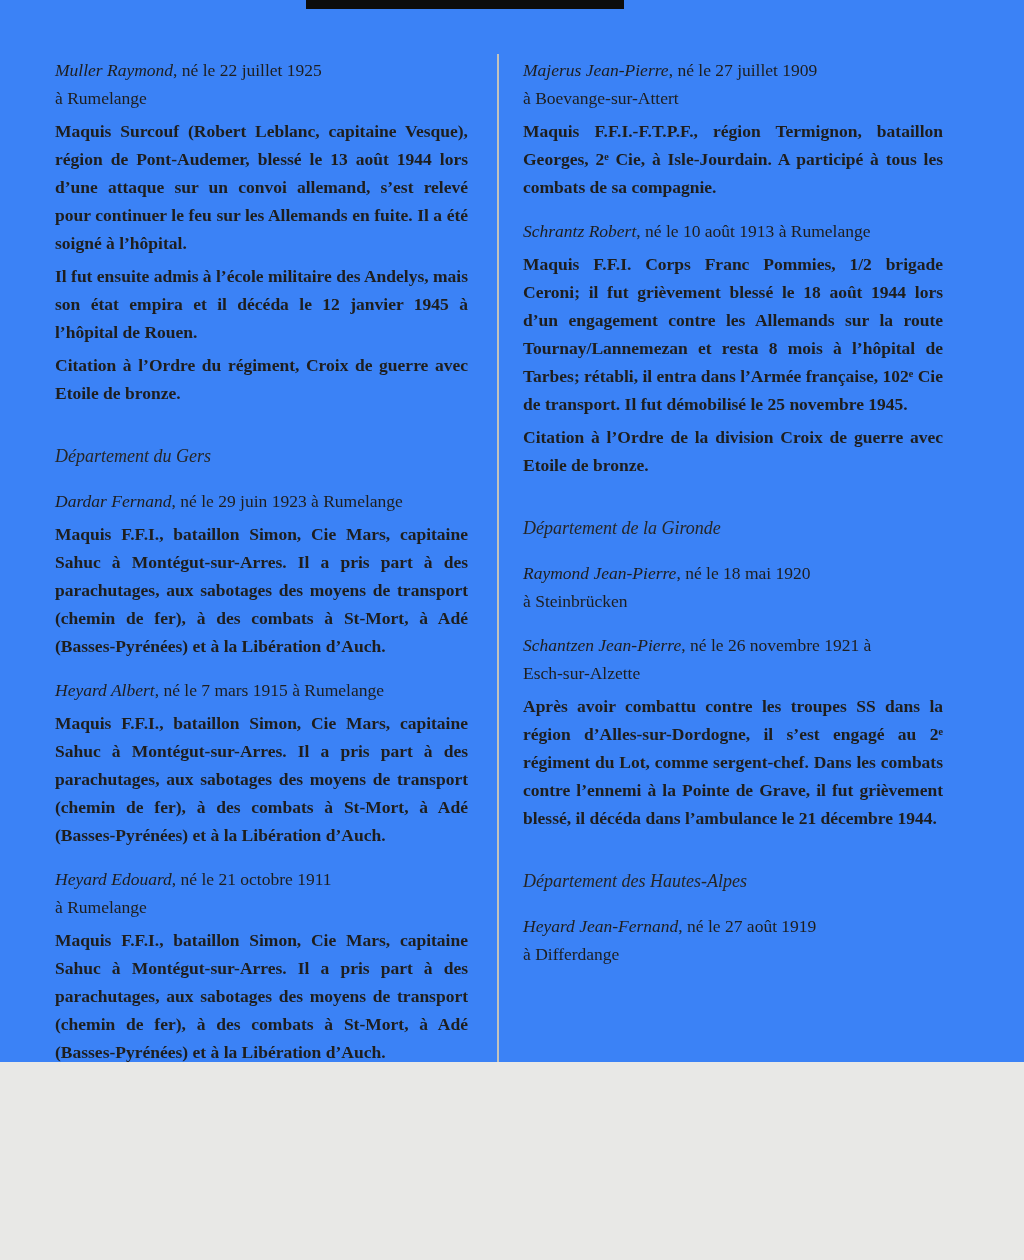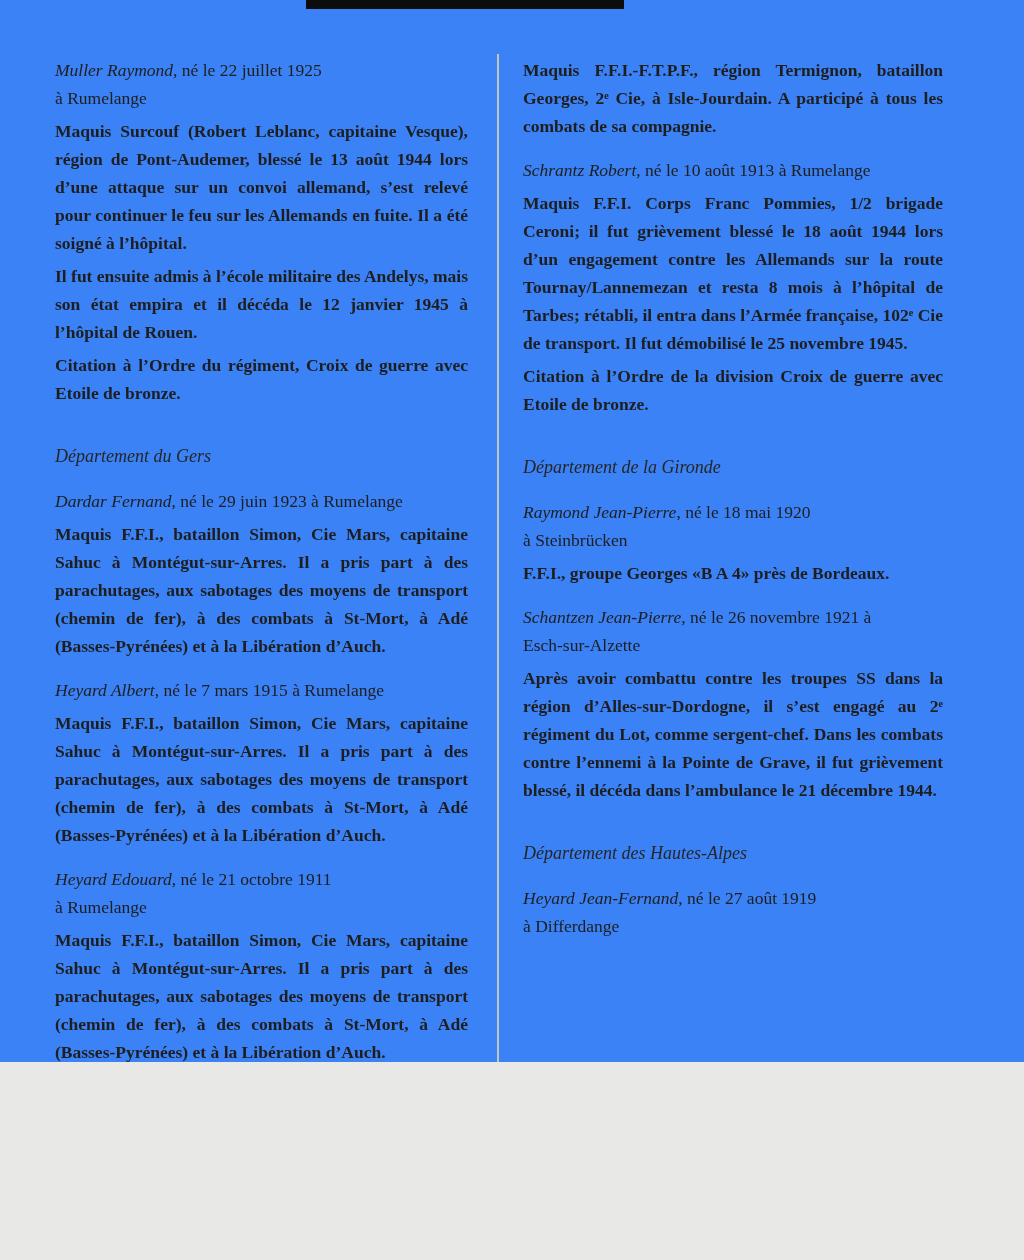--- a/index.html
+++ b/index.html
@@ -106,35 +106,38 @@
     <div class="entry-head">
       <span class="entry-name">Heyard Edouard</span><span>, né le 21 octobre 1911</span>
       <div>à Rumelange</div>
     </div>
     <p class="para">Maquis F.F.I., bataillon Simon, Cie Mars, capitaine Sahuc à Montégut-sur-Arres. Il a pris part à des parachutages, aux sabotages des moyens de transport (chemin de fer), à des combats à St-Mort, à Adé (Basses-Pyrénées) et à la Libération d’Auch.</p>
 
   </div>
 
   <div class="col col-right">
 
+    <div class="entry-head">
+      <span class="entry-name">Majerus Jean-Pierre</span><span>, né le 27 juillet 1909</span>
+      <div>à Boevange-sur-Attert</div>
+    </div>
     <p class="para">Maquis F.F.I.-F.T.P.F., région Termignon, bataillon Georges, 2ᵉ Cie, à Isle-Jourdain. A participé à tous les combats de sa compagnie.</p>
 
     <div class="entry-head">
       <span class="entry-name">Schrantz Robert</span><span>, né le 10 août 1913 à Rumelange</span>
     </div>
     <p class="para">Maquis F.F.I. Corps Franc Pommies, 1/2 brigade Ceroni; il fut grièvement blessé le 18 août 1944 lors d’un engagement contre les Allemands sur la route Tournay/Lannemezan et resta 8 mois à l’hôpital de Tarbes; rétabli, il entra dans l’Armée française, 102ᵉ Cie de transport. Il fut démobilisé le 25 novembre 1945.</p>
     <p class="para">Citation à l’Ordre de la division Croix de guerre avec Etoile de bronze.</p>
 
     <h2 class="section-heading">Département de la Gironde</h2>
 
     <div class="entry-head">
       <span class="entry-name">Raymond Jean-Pierre</span><span>, né le 18 mai 1920</span>
       <div>à Steinbrücken</div>
     </div>
-    <p class="para">F.F.I., groupe Georges «B A 4» près de Bordeaux.</p>
 
     <div class="entry-head">
       <span class="entry-name">Schantzen Jean-Pierre</span><span>, né le 26 novembre 1921 à</span>
       <div>Esch-sur-Alzette</div>
     </div>
     <p class="para">Après avoir combattu contre les troupes SS dans la région d’Alles-sur-Dordogne, il s’est engagé au 2ᵉ régiment du Lot, comme sergent-chef. Dans les combats contre l’ennemi à la Pointe de Grave, il fut grièvement blessé, il décéda dans l’ambulance le 21 décembre 1944.</p>
 
     <h2 class="section-heading">Département des Hautes-Alpes</h2>
 
     <div class="entry-head">

